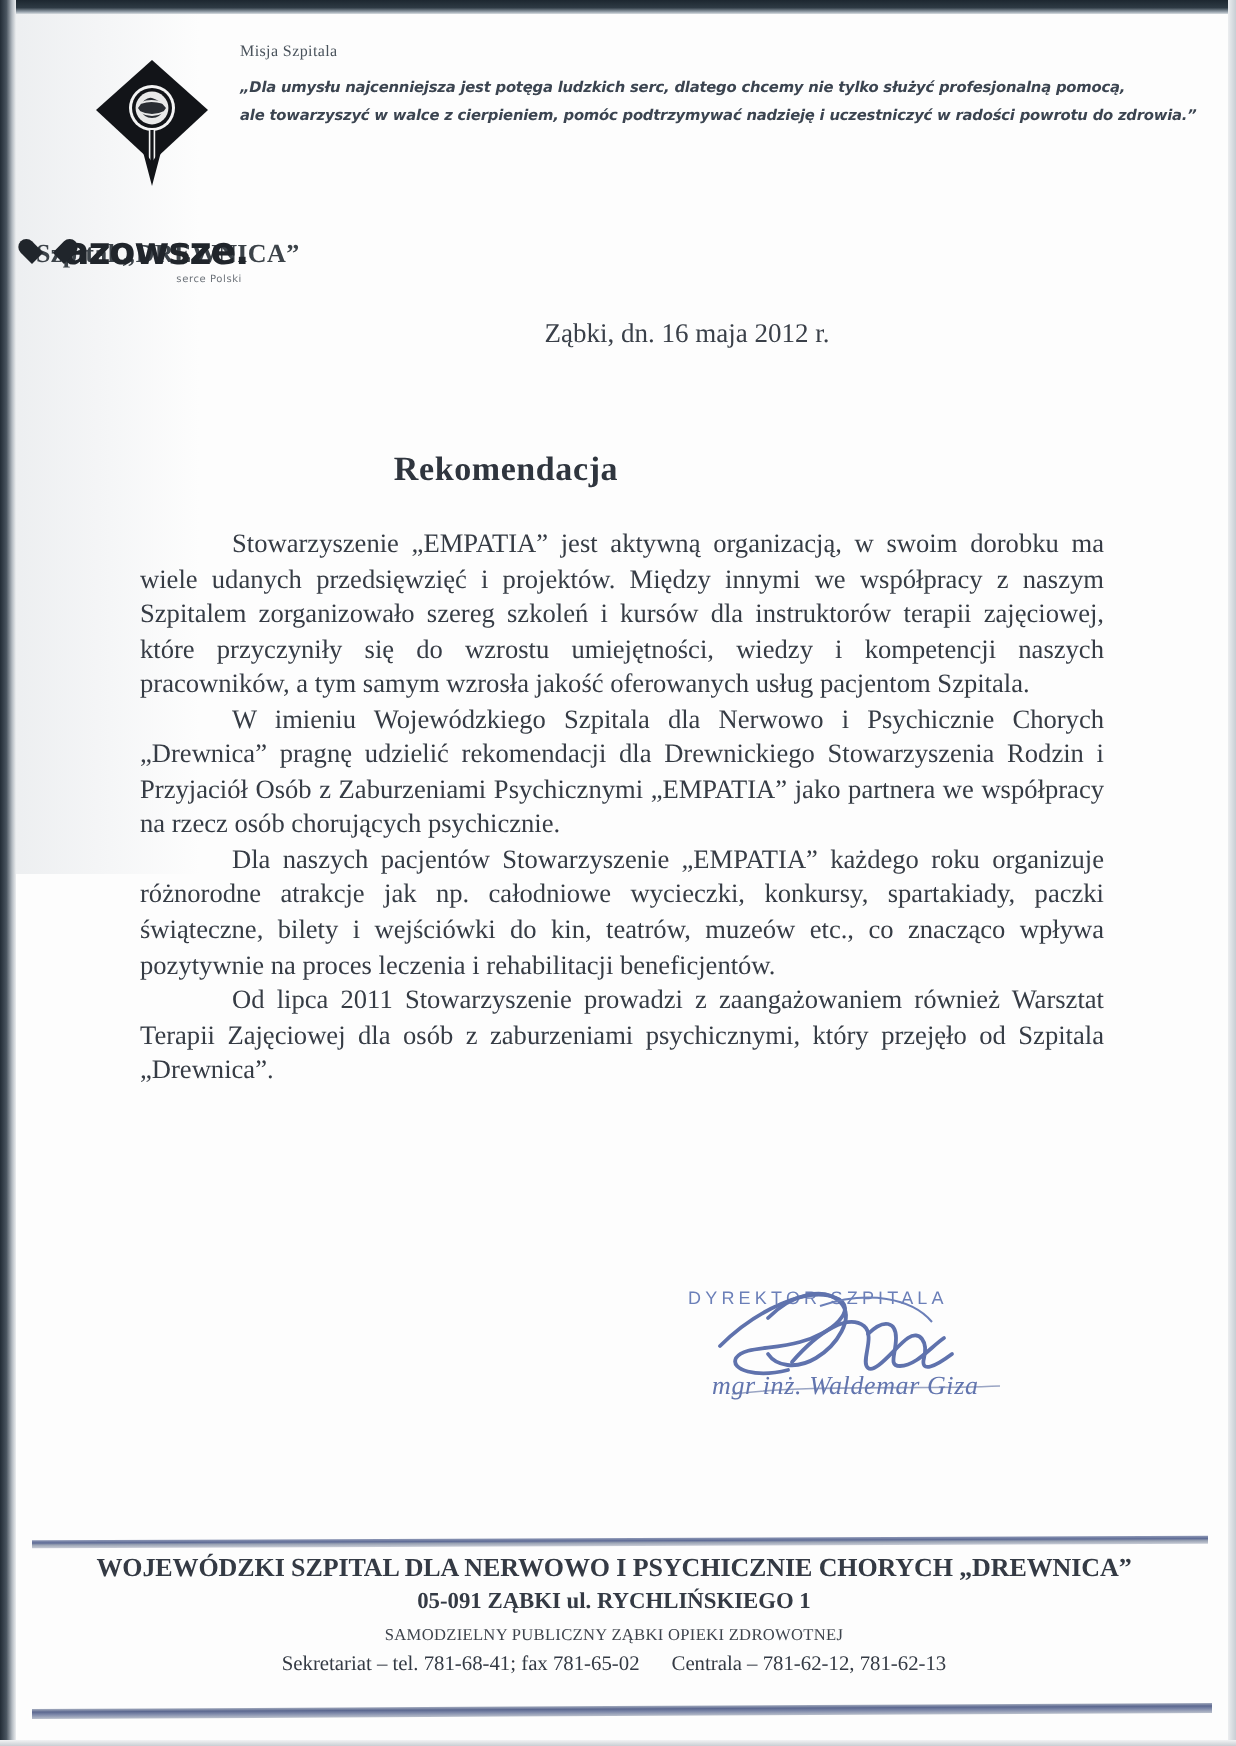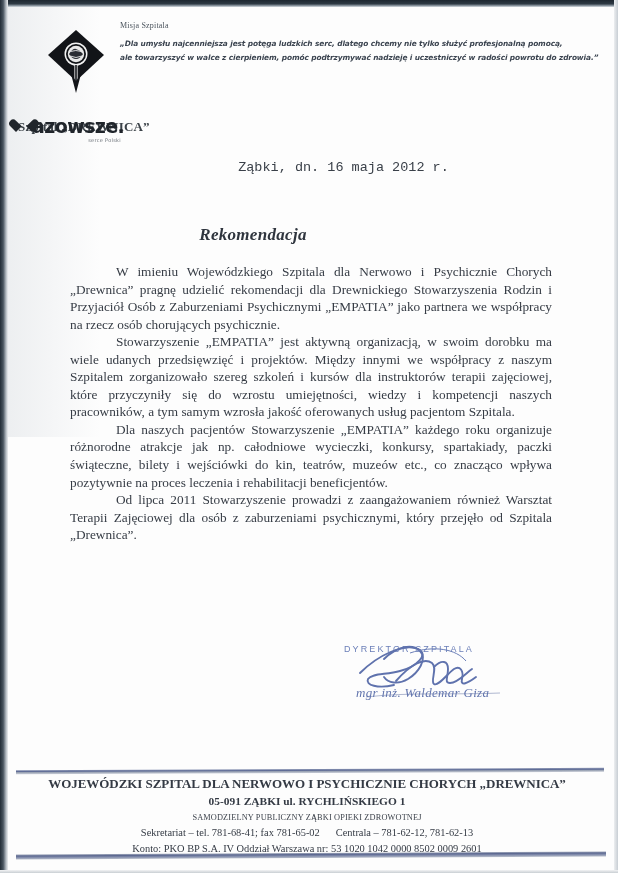--- a/index.html
+++ b/index.html
@@ -173,35 +173,34 @@
   .date-line {
     position: absolute;
     left: 0;
     top: 152px;
     width: 606px;
     text-align: center;
     padding-right: 18px;
     font-size: 13.5px;
     color: #3a4049;
   }
-  .date-line .inner { display: inline-block; margin-left: 83px; font-family: Liberation Mono, monospace; }
+  .date-line .inner { display: inline-block; margin-left: 83px; }
 
   
   .doc-title {
     position: absolute;
     left: 0;
     top: 218px;
     width: 506px;
     text-align: center;
     font-size: 17px;
     font-weight: bold;
     color: #2f353e;
     letter-spacing: 0.3px;
     padding-right: 16px;
-    font-style: italic;
   }
 
   
   .body-text {
     position: absolute;
     left: 62px;
     top: 256px;
     width: 482px;
   }
   .body-text p {
@@ -352,22 +351,22 @@
 
     </div>
 
     <div class="date-line">
       <span class="inner">Ząbki, dn. 16 maja 2012 r.</span>
     </div>
 
     <div class="doc-title">Rekomendacja</div>
 
     <div class="body-text">
+      <p>Stowarzyszenie „EMPATIA” jest aktywną organizacją, w swoim dorobku ma wiele udanych przedsięwzięć i projektów. Między innymi we współpracy z naszym Szpitalem zorganizowało szereg szkoleń i kursów dla instruktorów terapii zajęciowej, które przyczyniły się do wzrostu umiejętności, wiedzy i kompetencji naszych pracowników, a tym samym wzrosła jakość oferowanych usług pacjentom Szpitala.</p>
       <p>W imieniu Wojewódzkiego Szpitala dla Nerwowo i Psychicznie Chorych „Drewnica” pragnę udzielić rekomendacji dla Drewnickiego Stowarzyszenia Rodzin i Przyjaciół Osób z Zaburzeniami Psychicznymi „EMPATIA” jako partnera we współpracy na rzecz osób chorujących psychicznie.</p>
-      <p>Stowarzyszenie „EMPATIA” jest aktywną organizacją, w swoim dorobku ma wiele udanych przedsięwzięć i projektów. Między innymi we współpracy z naszym Szpitalem zorganizowało szereg szkoleń i kursów dla instruktorów terapii zajęciowej, które przyczyniły się do wzrostu umiejętności, wiedzy i kompetencji naszych pracowników, a tym samym wzrosła jakość oferowanych usług pacjentom Szpitala.</p>
       <p>Dla naszych pacjentów Stowarzyszenie „EMPATIA” każdego roku organizuje różnorodne atrakcje jak np. całodniowe wycieczki, konkursy, spartakiady, paczki świąteczne, bilety i wejściówki do kin, teatrów, muzeów etc., co znacząco wpływa pozytywnie na proces  leczenia i rehabilitacji beneficjentów.</p>
       <p>Od lipca 2011 Stowarzyszenie prowadzi z zaangażowaniem również Warsztat Terapii Zajęciowej dla osób z zaburzeniami psychicznymi, który przejęło od Szpitala „Drewnica”.</p>
     </div>
 
     <div class="signature">
       <div class="sig-title">DYREKTOR SZPITALA</div>
 
       <svg class="sig-scribble" viewBox="0 0 210 76" xmlns="http://www.w3.org/2000/svg">
         <g fill="none" stroke="#5f72ad" stroke-width="1.9" stroke-linecap="round">
           <path d="M22 36 C40 18, 66 6, 80 12 C92 17, 78 30, 62 34 C48 38, 34 36, 30 42 C27 48, 40 52, 56 48"></path>
@@ -384,19 +383,18 @@
 
     <div class="footer-rule-top"></div>
 
     <div class="footer">
       <div class="f1">WOJEWÓDZKI SZPITAL DLA NERWOWO I PSYCHICZNIE CHORYCH „DREWNICA”</div>
       <div class="f2">05-091 ZĄBKI ul. RYCHLIŃSKIEGO 1</div>
       <div class="f3">SAMODZIELNY PUBLICZNY ZĄBKI OPIEKI ZDROWOTNEJ</div>
       <div class="f4">
         <span>Sekretariat – tel. 781-68-41; fax 781-65-02</span><span class="gap"></span><span>Centrala – 781-62-12, 781-62-13</span>
       </div>
-      <div class="f5">Konto: PKO BP S.A. IV Oddział Warszawa  nr: 53 1020 1042 0000 8502 0009 2601</div>
     </div>
 
     <div class="footer-rule-bottom"></div>
 
   </div>
 </div>
 
 </body></html>

